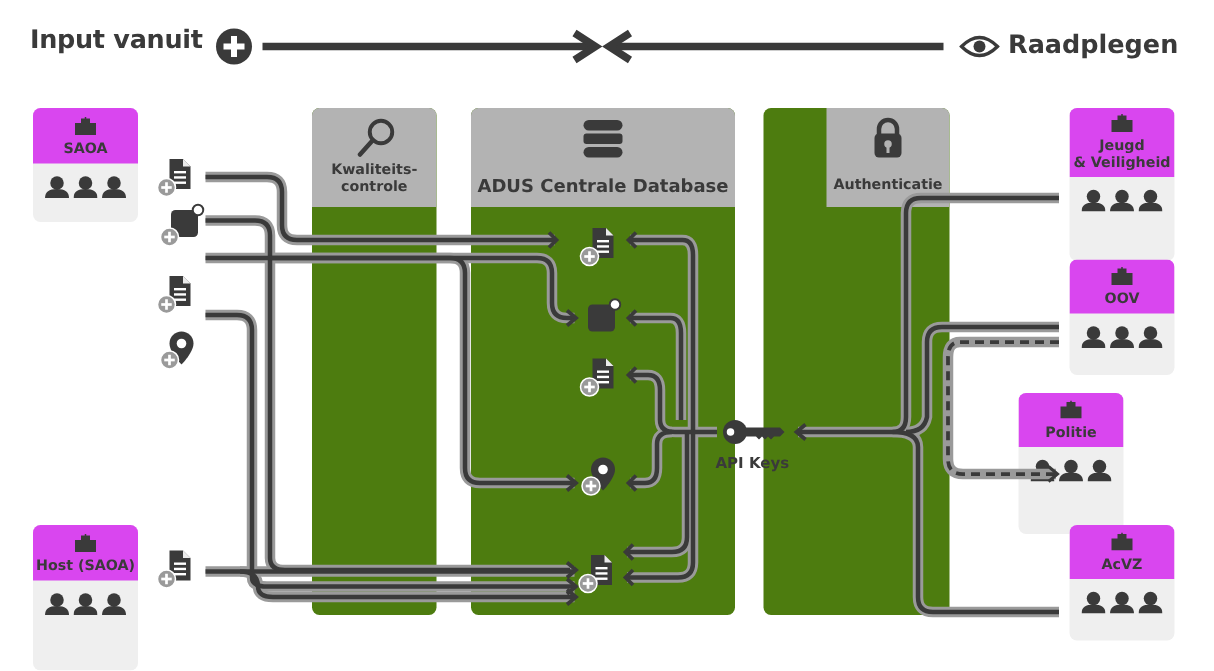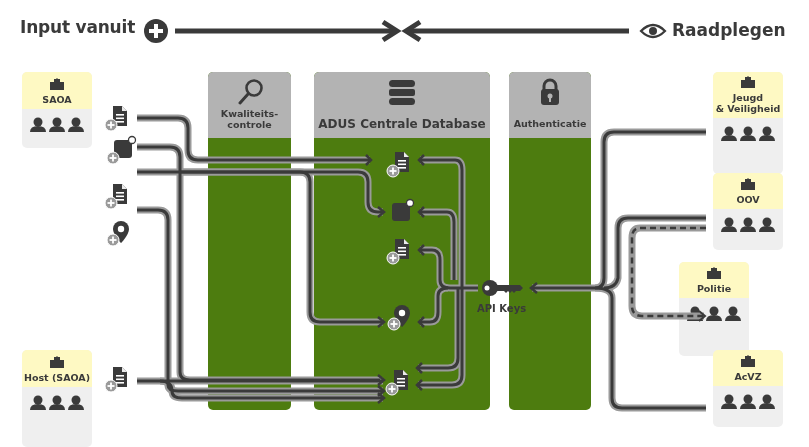--- a/index.html
+++ b/index.html
@@ -5,21 +5,21 @@
   html, body { margin:0; padding:0; background:#ffffff; }
   body { width:809px; height:447px; position:relative; overflow:hidden;
          font-family:"DejaVu Sans", sans-serif; color:#3a3a3a; }
   .abs { position:absolute; }
   .title-left { left:20px; top:17px; font-weight:bold; font-size:17px; line-height:20px; letter-spacing:-0.2px; color:#3a3a3a; }
   .title-right { left:672px; top:20px; font-weight:bold; font-size:17px; line-height:20px; color:#3a3a3a; }
   .col { position:absolute; top:72px; background:#4d7c0f; border-radius:5px; overflow:hidden; }
   .col .head { background:#b3b3b3; height:66px; position:relative; text-align:center; }
   .col .head .lbl { position:absolute; left:0; right:0; font-weight:bold; color:#3a3a3a; }
   .org { position:absolute; width:70px; background:#efefef; border-radius:5px; overflow:hidden; }
-  .org .head { background:#fef9c3; text-align:center; position:relative; }
+  .org .head { background:#d946ef; text-align:center; position:relative; }
   .org .head .lbl { font-size:9.5px; font-weight:bold; color:#3a3a3a; line-height:11px; display:block; }
   .org .people { display:flex; justify-content:center; gap:3px; padding-top:8px; }
   svg text { font-family:"DejaVu Sans", sans-serif; }
 </style>
 </head>
 <body>
 
 <div class="abs title-left">
   <div>Input vanuit</div>
 </div>
@@ -42,21 +42,21 @@
   <div class="head">
     <svg class="abs" style="left:74px;top:8px;" width="28" height="26" viewBox="0 0 28 26">
       <rect x="1" y="0" width="26" height="7" rx="3.5" fill="#3a3a3a"></rect>
       <rect x="1" y="9" width="26" height="7" rx="2" fill="#3a3a3a"></rect>
       <rect x="1" y="18" width="26" height="7" rx="3.5" fill="#3a3a3a"></rect>
     </svg>
     <div class="lbl" style="top:45px;font-size:12px;">ADUS Centrale Database</div>
   </div>
 </div>
 
-<div class="col" style="left:509px;width:82px;height:338px;">
+<div class="col" style="left:509px;width:82px;height:338px;padding-left:42px;">
   <div class="head">
     <svg class="abs" style="left:31px;top:6px;" width="20" height="28" viewBox="0 0 20 28">
       <path d="M4 12 V8 a6 6 0 0 1 12 0 V12" fill="none" stroke="#3a3a3a" stroke-width="3"></path>
       <rect x="1" y="11" width="18" height="16" rx="3" fill="#3a3a3a"></rect>
       <circle cx="10" cy="18" r="2.5" fill="#b3b3b3"></circle>
       <rect x="9" y="19" width="2" height="5" fill="#b3b3b3"></rect>
     </svg>
     <div class="lbl" style="top:46px;font-size:9.5px;">Authenticatie</div>
   </div>
 </div>

